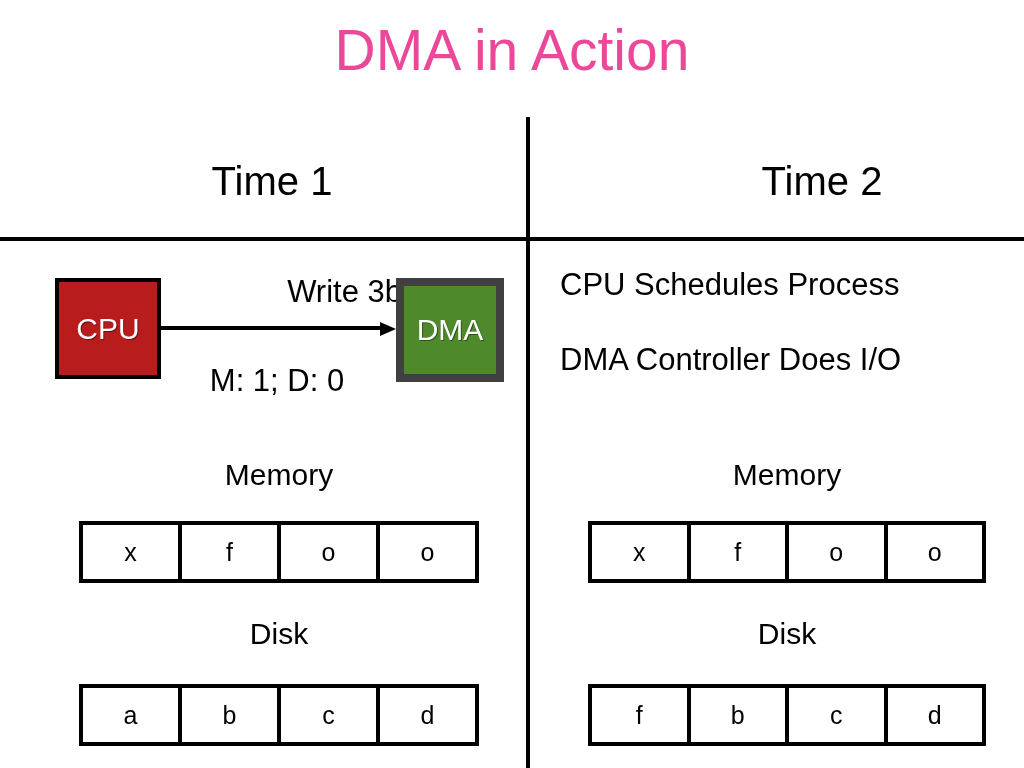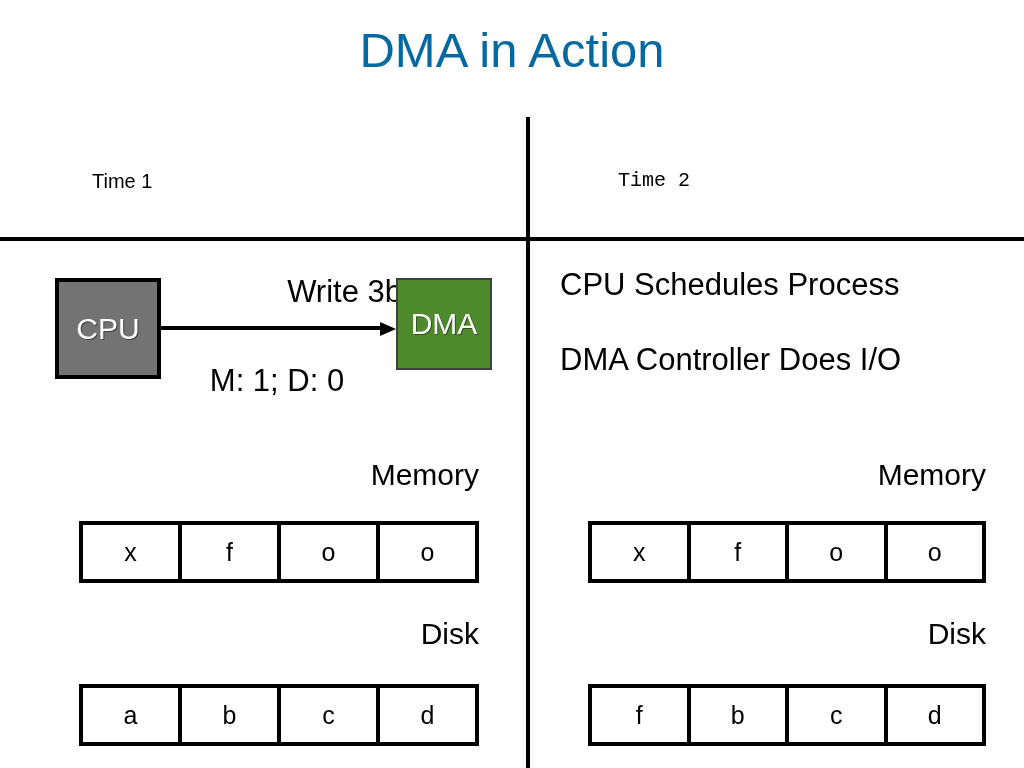--- a/index.html
+++ b/index.html
@@ -17,25 +17,25 @@
     -webkit-font-smoothing: antialiased;
   }
 
   
   #slide-title {
     position: absolute;
     top: 14px;
     left: 0;
     width: 1024px;
     text-align: center;
-    font-size: 49px;
+    font-size: 57px;
     line-height: 72px;
     font-weight: 400;
     letter-spacing: 0px;
-    color: #0369a1;
+    color: #ec4899;
     white-space: nowrap;
   }
 
   
   #vertical-divider {
     position: absolute;
     left: 526px;
     top: 117px;
     width: 4px;
     height: 651px;
@@ -47,56 +47,57 @@
     top: 237px;
     width: 1024px;
     height: 4px;
     background: #000000;
   }
 
   
   .time-header {
     position: absolute;
     top: 160px;
-    font-size: 20px;
+    font-size: 40px;
     line-height: 42px;
+    text-align: center;
     white-space: nowrap;
   }
   #time-header-left  { left: 92px;  width: 360px; }
-  #time-header-right { left: 618px; width: 360px; font-family: Liberation Mono, monospace; }
+  #time-header-right { left: 642px; width: 360px; }
 
   
   #cpu-box {
     position: absolute;
     left: 55px;
     top: 278px;
     width: 98px;
     height: 93px;
-    background: #737373;
+    background: #b91c1c;
     border: 4px solid #000000;
     box-sizing: content-box;
     display: flex;
     align-items: center;
     justify-content: center;
   }
   #cpu-box .chip-label {
     font-size: 30px;
     line-height: 32px;
     color: #ffffff;
     text-shadow: 1px 1px 0 rgba(0,0,0,0.45);
     white-space: nowrap;
   }
   #dma-box {
     position: absolute;
     left: 396px;
     top: 278px;
     width: 92px;
     height: 88px;
     background: #4E8A2B;
-    border: 2px solid #404040;
+    border: 8px solid #404040;
     box-sizing: content-box;
     display: flex;
     align-items: center;
     justify-content: center;
   }
   #dma-box .chip-label {
     font-size: 30px;
     line-height: 32px;
     color: #ffffff;
     text-shadow: 1px 1px 0 rgba(0,0,0,0.40);
@@ -153,21 +154,21 @@
     white-space: nowrap;
   }
   #narrative-line-0 { top: 265px; }
   #narrative-line-1 { top: 340px; }
 
   
   .storage-label {
     position: absolute;
     font-size: 30px;
     line-height: 38px;
-    text-align: right;
+    text-align: center;
     white-space: nowrap;
   }
   .cell-row {
     position: absolute;
     display: flex;
     border-top: 4px solid #000000;
     border-bottom: 4px solid #000000;
     border-left: 4px solid #000000;
     box-sizing: border-box;
     height: 62px;

